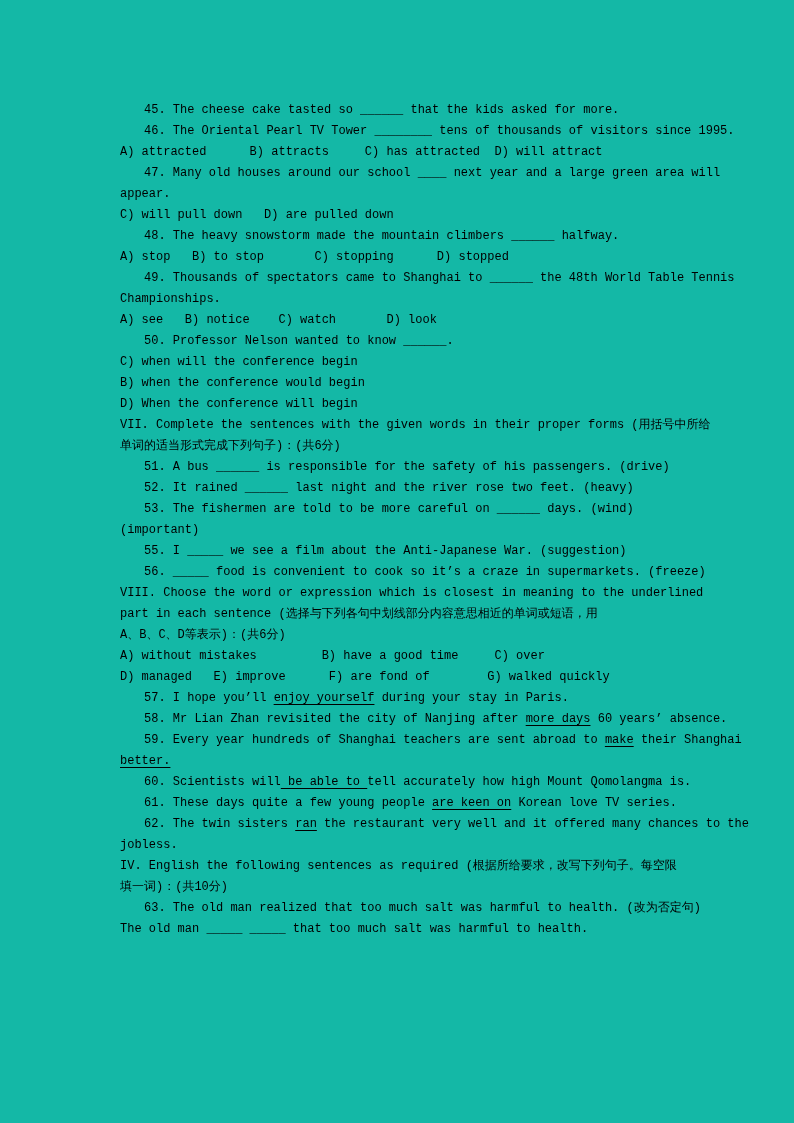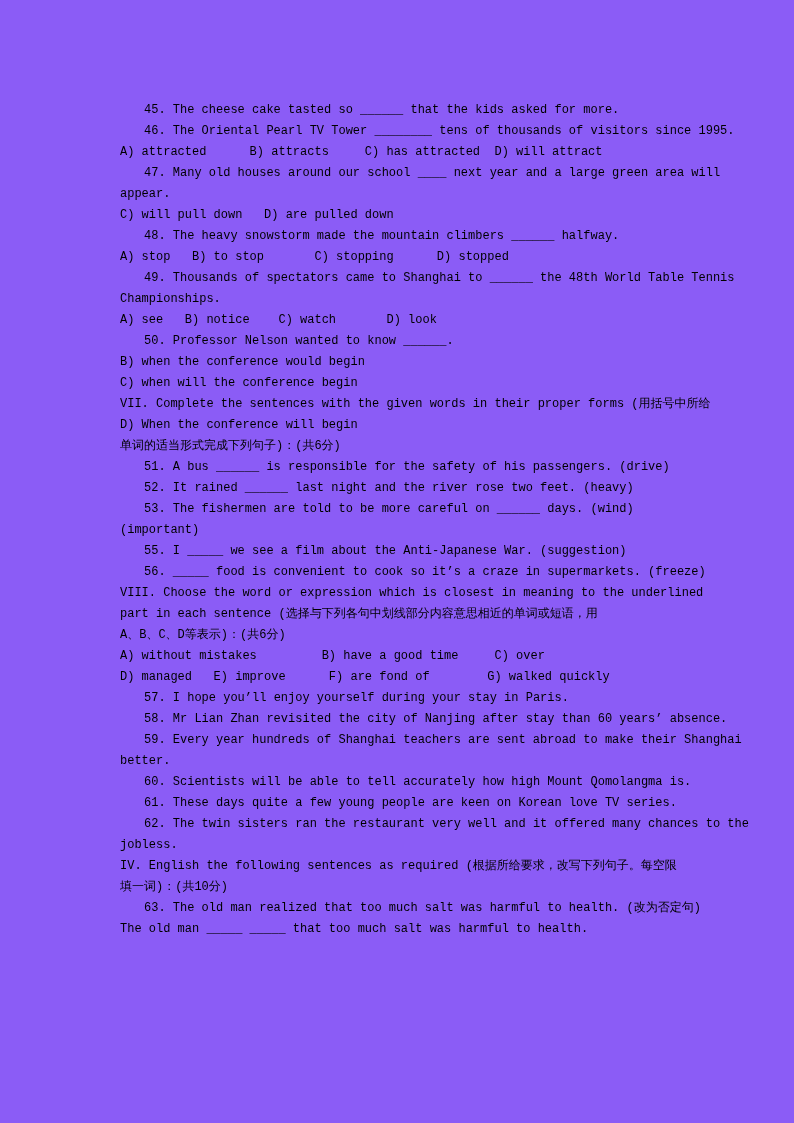--- a/index.html
+++ b/index.html
@@ -8,40 +8,41 @@
   }
   body {
     width: 794px;
     height: 1123px;
     position: relative;
     overflow: hidden;
   }
   .page {
     position: absolute;
     inset: 0;
-    background: #8b5cf6;
+    background: #14b8a6;
   }
   .doc {
     position: absolute;
     left: 120px;
     top: 100px;
     width: 650px;
     font-family: "Liberation Mono", "DejaVu Sans Mono", monospace;
     font-size: 12px;
     line-height: 21px;
     color: #000000;
   }
   .line {
     white-space: pre;
     height: 21px;
   }
   .line.indent {
     padding-left: 24px;
   }
   .u {
+    text-decoration: underline;
     text-underline-offset: 3px;
     margin-top: 12px;
   }
 </style>
 </head>
 <body>
 
 <div class="page">
   <div class="doc" id="doc" style="color: rgb(0, 0, 0);">
       <div class="line indent"><span>45. The cheese cake tasted so ______ that the kids asked for more.</span></div>
@@ -49,38 +50,38 @@
       <div class="line"><span>A) attracted      B) attracts     C) has attracted  D) will attract</span></div>
       <div class="line indent"><span>47. Many old houses around our school ____ next year and a large green area will</span></div>
       <div class="line"><span>appear.</span></div>
       <div class="line"><span>C) will pull down   D) are pulled down</span></div>
       <div class="line indent"><span>48. The heavy snowstorm made the mountain climbers ______ halfway.</span></div>
       <div class="line"><span>A) stop   B) to stop       C) stopping      D) stopped</span></div>
       <div class="line indent"><span>49. Thousands of spectators came to Shanghai to ______ the 48th World Table Tennis</span></div>
       <div class="line"><span>Championships.</span></div>
       <div class="line"><span>A) see   B) notice    C) watch       D) look</span></div>
       <div class="line indent"><span>50. Professor Nelson wanted to know ______.</span></div>
+      <div class="line"><span>C) when will the conference begin</span></div>
       <div class="line"><span>B) when the conference would begin</span></div>
-      <div class="line"><span>C) when will the conference begin</span></div>
+      <div class="line"><span>D) When the conference will begin</span></div>
       <div class="line"><span>VII. Complete the sentences with the given words in their proper forms (用括号中所给</span></div>
-      <div class="line"><span>D) When the conference will begin</span></div>
       <div class="line"><span>单词的适当形式完成下列句子)：(共6分)</span></div>
       <div class="line indent"><span>51. A bus ______ is responsible for the safety of his passengers. (drive)</span></div>
       <div class="line indent"><span>52. It rained ______ last night and the river rose two feet. (heavy)</span></div>
       <div class="line indent"><span>53. The fishermen are told to be more careful on ______ days. (wind)</span></div>
       <div class="line"><span>(important)</span></div>
       <div class="line indent"><span>55. I _____ we see a film about the Anti-Japanese War. (suggestion)</span></div>
       <div class="line indent"><span>56. _____ food is convenient to cook so it’s a craze in supermarkets. (freeze)</span></div>
       <div class="line"><span>VIII. Choose the word or expression which is closest in meaning to the underlined</span></div>
       <div class="line"><span>part in each sentence (选择与下列各句中划线部分内容意思相近的单词或短语，用</span></div>
       <div class="line"><span>A、B、C、D等表示)：(共6分)</span></div>
       <div class="line"><span>A) without mistakes         B) have a good time     C) over</span></div>
       <div class="line"><span>D) managed   E) improve      F) are fond of        G) walked quickly</span></div>
       <div class="line indent"><span>57. I hope you’ll </span><span class="u">enjoy yourself</span><span> during your stay in Paris.</span></div>
-      <div class="line indent"><span>58. Mr Lian Zhan revisited the city of Nanjing after </span><span class="u">stay than</span><span> 60 years’ absence.</span></div>
+      <div class="line indent"><span>58. Mr Lian Zhan revisited the city of Nanjing after </span><span class="u">more days</span><span> 60 years’ absence.</span></div>
       <div class="line indent"><span>59. Every year hundreds of Shanghai teachers are sent abroad to </span><span class="u">make</span><span> their Shanghai</span></div>
       <div class="line"><span class="u">better.</span></div>
       <div class="line indent"><span>60. Scientists will</span><span class="u"> be able to </span><span>tell accurately how high Mount Qomolangma is.</span></div>
       <div class="line indent"><span>61. These days quite a few young people </span><span class="u">are keen on</span><span> Korean love TV series.</span></div>
       <div class="line indent"><span>62. The twin sisters </span><span class="u">ran</span><span> the restaurant very well and it offered many chances to the</span></div>
       <div class="line"><span>jobless.</span></div>
       <div class="line"><span>IV. English the following sentences as required (根据所给要求，改写下列句子。每空限</span></div>
       <div class="line"><span>填一词)：(共10分)</span></div>
       <div class="line indent"><span>63. The old man realized that too much salt was harmful to health. (改为否定句)</span></div>
       <div class="line"><span>The old man _____ _____ that too much salt was harmful to health.</span></div>

